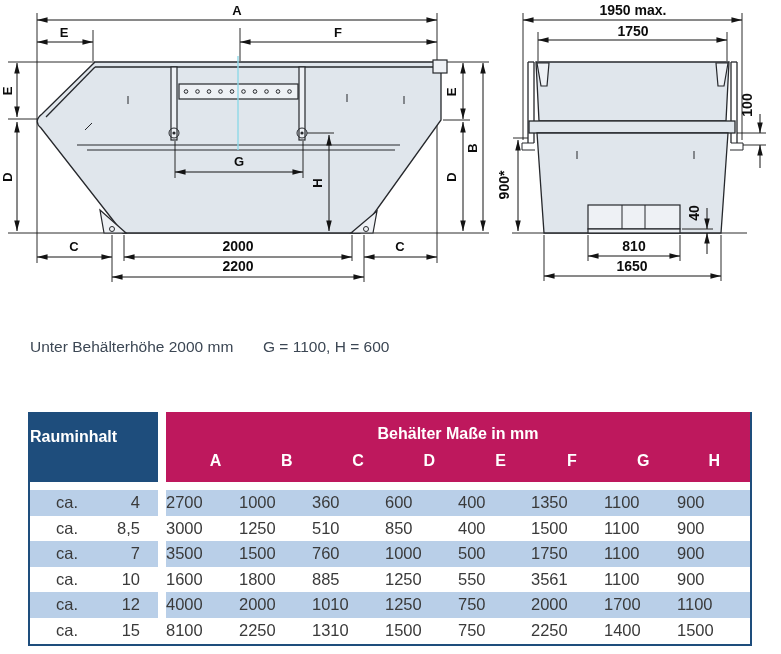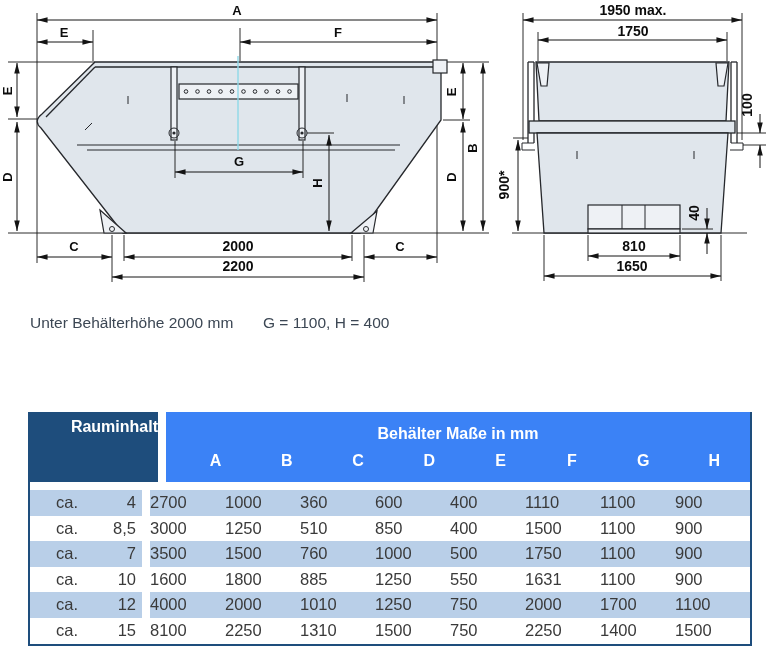--- a/index.html
+++ b/index.html
@@ -11,36 +11,36 @@
   .filw{fill:#eef1f5;stroke:#26282c;stroke-width:1.2;}
   .oln{fill:none;stroke:#26282c;stroke-width:1.3;}
   .thin{fill:none;stroke:#26282c;stroke-width:1;}
   .dim{stroke:#141414;stroke-width:1;fill:none;}
   .ext{stroke:#141414;stroke-width:0.9;fill:none;}
   .cl{stroke:#8fd9e8;stroke-width:1.4;fill:none;}
   .dtx{font:bold 13px "Liberation Sans",sans-serif;fill:#0c0c0c;}
   .dtn{font:bold 14px "Liberation Sans",sans-serif;fill:#0c0c0c;}
   
   #notes{position:absolute;left:30px;top:311px;font-size:15.5px;color:#3c4754;line-height:24px;}
-  .nlabel{display:inline-block;width:233px;}
+  .nlabel{display:inline-block;width:233px;margin-top:24px;}
   
   #tbl{position:absolute;left:28px;top:412px;width:724px;
        border-left:2px solid #1e4d7c;border-right:2px solid #1e4d7c;border-bottom:2px solid #1e4d7c;
        box-sizing:border-box;background:#fff;}
   .hrow{display:flex;height:70px;}
-  .hc1{width:128px;background:#1e4d7c;color:#fff;text-align:right;font-weight:bold;
-       font-size:16px;padding-top:3px;line-height:23px;box-sizing:border-box;}
+  .hc1{width:128px;background:#1e4d7c;color:#fff;text-align:left;font-weight:bold;
+       font-size:16px;padding-top:13px;line-height:23px;box-sizing:border-box;}
   .hgap{width:8px;background:#fff;}
-  .hrest{flex:1;background:#3b82f6;color:#fff;}
+  .hrest{flex:1;background:#be185d;color:#fff;}
   .htitle{text-align:center;font-weight:bold;font-size:16px;margin-top:13px;}
   .hletters{display:grid;grid-template-columns:repeat(8,1fr);margin-top:9px;padding-left:14px;}
   .hletters div{text-align:center;font-weight:bold;font-size:16px;}
   .bodygap{height:8px;background:#fff;}
   .row{display:flex;height:25.6px;line-height:25.6px;font-size:16.5px;color:#3a3a3a;}
-  .row .rc1{width:112px;display:flex;}
+  .row .rc1{width:128px;display:flex;}
   .row .rgapcol{width:8px;background:#fff;}
   .row .rvals{flex:1;display:grid;grid-template-columns:repeat(8,1fr);}
   .row .rvals div{text-align:left;padding-right:7px;}
   .ca{margin-left:26px;width:34px;}
   .vol{width:50px;text-align:right;padding-right:6px;}
   .r-blue .rc1,.r-blue .rvals{background:#b9cfe8;}
   .r-white .rc1,.r-white .rvals{background:#fff;}
 </style>
 </head>
 <body>
@@ -203,21 +203,21 @@
       <text class="dtn" x="634" y="251" text-anchor="middle">810</text>
       <line class="ext" x1="544" y1="235" x2="544" y2="281"></line>
       <line class="ext" x1="721" y1="235" x2="721" y2="281"></line>
       <line class="dim" x1="544" y1="276" x2="721" y2="276" marker-start="url(#arw)" marker-end="url(#arw)"></line>
       <text class="dtn" x="632" y="271" text-anchor="middle">1650</text>
     </g>
   </svg>
 
   <div id="notes">
     <div>
-      <span class="nlabel">Unter Behälterhöhe 2000 mm</span><span>G = 1100, H = 400</span>
+      <span class="nlabel">Unter Behälterhöhe 2000 mm</span><span>G = 1100, H = 600</span>
     </div>
   </div>
 
   <div id="tbl">
     <div class="hrow">
       <div class="hc1">
         <div>Rauminhalt</div>
       </div>
       <div class="hgap"></div>
       <div class="hrest">
@@ -241,21 +241,21 @@
           <span class="ca">ca.</span>
           <span class="vol">4</span>
         </div>
       <div class="rgapcol"></div>
       <div class="rvals">
         <div>2700</div>
         <div>1000</div>
         <div>360</div>
         <div>600</div>
         <div>400</div>
-        <div>1110</div>
+        <div>1350</div>
         <div>1100</div>
         <div>900</div>
       </div>
     </div>
 
     <div class="row r-white">
       <div class="rc1">
           <span class="ca">ca.</span>
           <span class="vol">8,5</span>
         </div>
@@ -295,21 +295,21 @@
           <span class="ca">ca.</span>
           <span class="vol">10</span>
         </div>
       <div class="rgapcol"></div>
       <div class="rvals">
         <div>1600</div>
         <div>1800</div>
         <div>885</div>
         <div>1250</div>
         <div>550</div>
-        <div>1631</div>
+        <div>3561</div>
         <div>1100</div>
         <div>900</div>
       </div>
     </div>
 
     <div class="row r-blue">
       <div class="rc1">
           <span class="ca">ca.</span>
           <span class="vol">12</span>
         </div>

